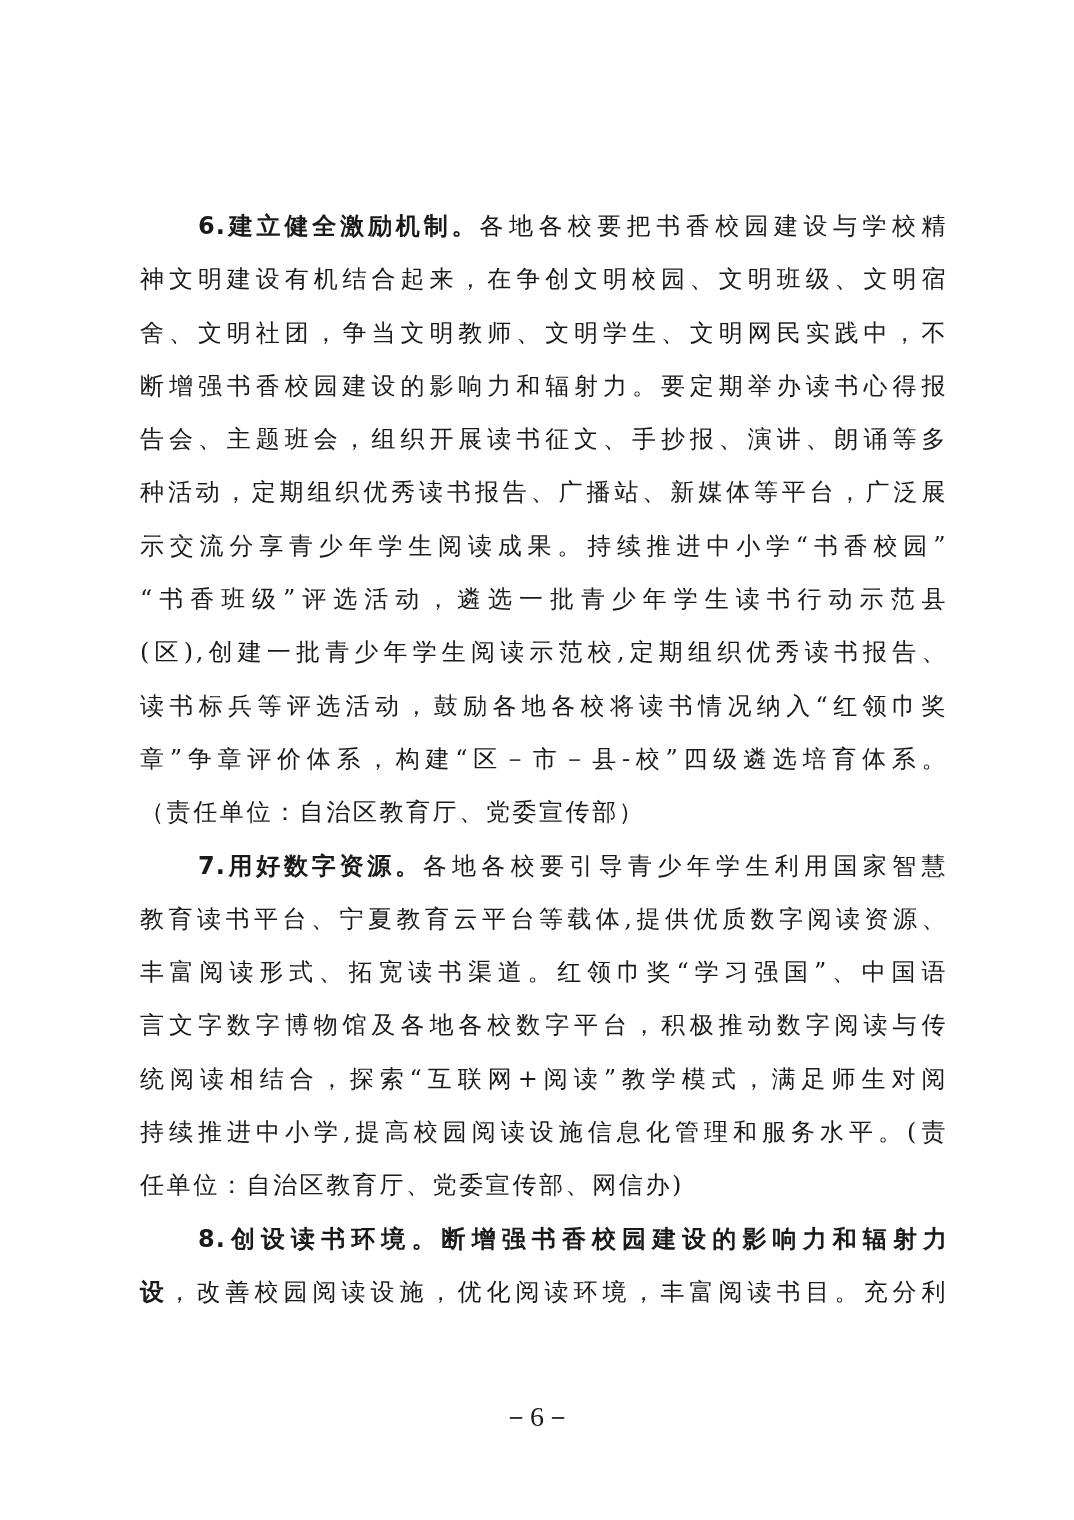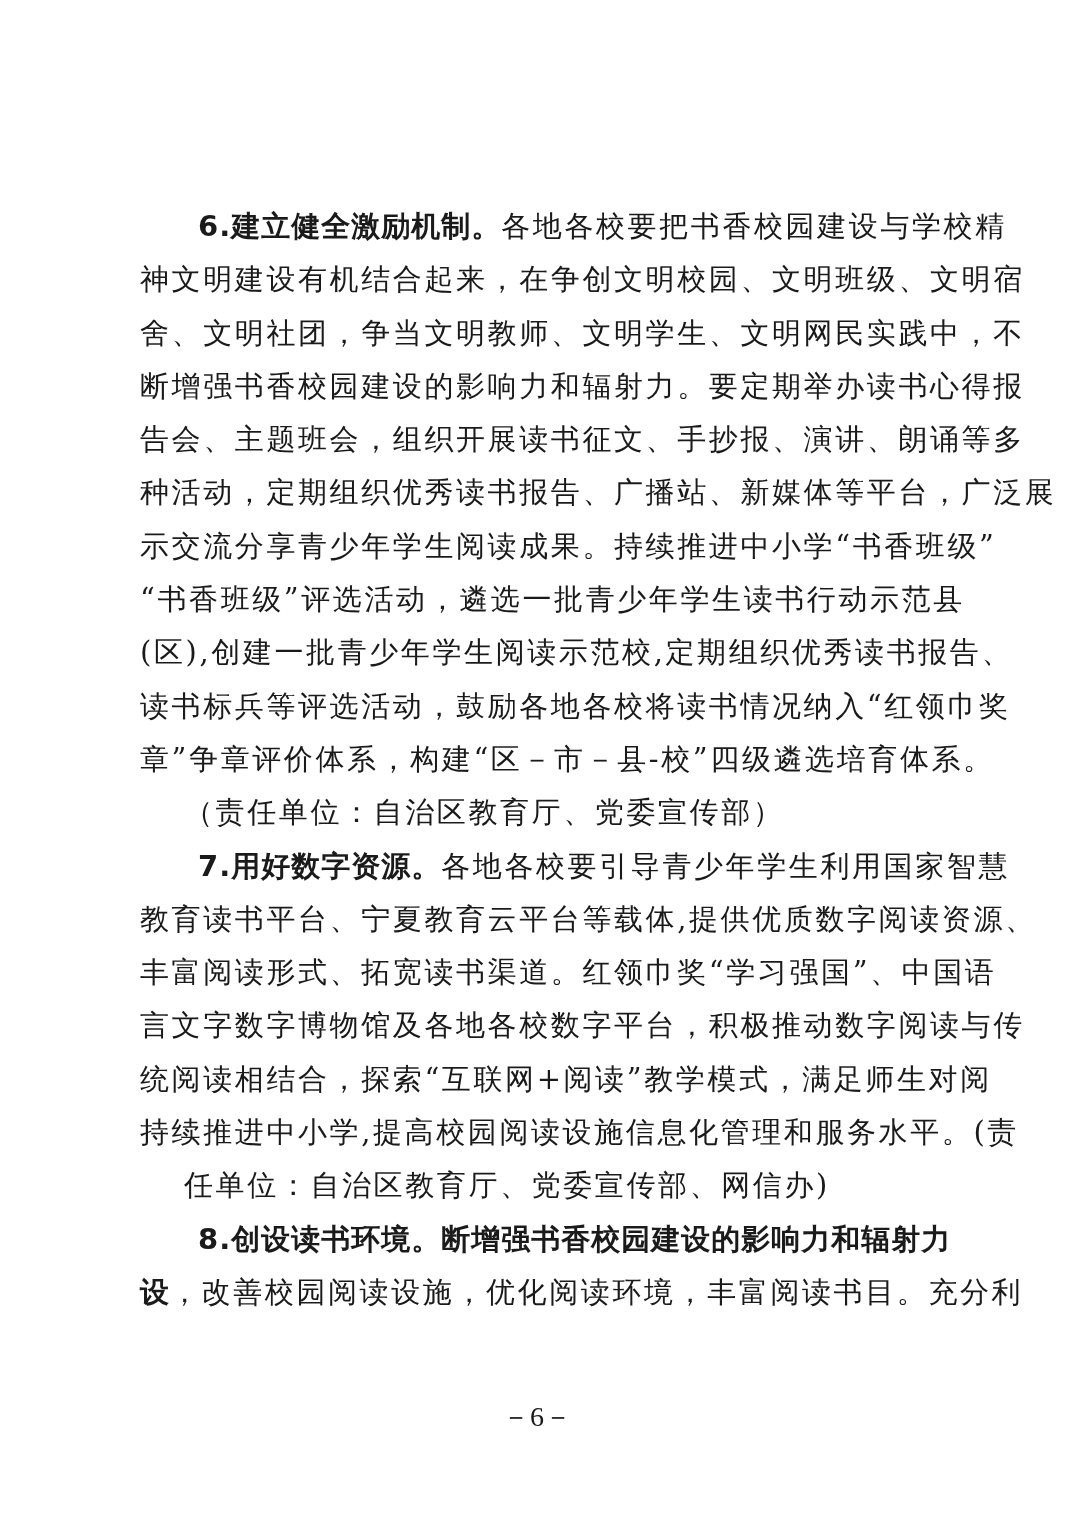--- a/index.html
+++ b/index.html
@@ -1,40 +1,40 @@
 <!DOCTYPE html>
 <html><head>
 <meta charset="utf-8">
 <style>
   html, body { margin: 0; padding: 0; background: #ffffff; }
   body { width: 1074px; height: 1520px; position: relative; overflow: hidden;
          font-family: "DejaVu Serif", "Liberation Serif", serif; color: #1a1a1a; }
   .page { position: absolute; left: 0; top: 0; width: 1074px; height: 1520px; }
   .body-text { position: absolute; left: 140px; top: 200px; width: 808px; }
-  .line { height: 53.3px; line-height: 53.3px; font-size: 29px; letter-spacing: 2.6px;
+  .line { height: 53.3px; line-height: 53.3px; font-size: 24px; letter-spacing: 2.6px;
           white-space: nowrap; text-align: justify; text-align-last: justify; }
-  .line.short { text-align-last: left; margin-left: 44px; }
+  .line.short { text-align-last: left; }
   .indent { padding-left: 58px; }
   .bold { font-weight: bold; font-family: "DejaVu Sans", "Liberation Sans", sans-serif; letter-spacing: 1px; }
   .page-number { position: absolute; left: 0; width: 1074px; top: 1398px; text-align: center;
                  font-size: 28px; font-family: "Liberation Serif", serif; }
 </style>
 </head>
 <body>
 
 <div class="page">
   <div class="body-text">
 
     <div class="line indent"><span class="bold"><span>6.</span><span>建立健全激励机制。</span></span><span>各地各校要把书香校园建设与学校精</span></div>
     <div class="line">神文明建设有机结合起来，在争创文明校园、文明班级、文明宿</div>
     <div class="line">舍、文明社团，争当文明教师、文明学生、文明网民实践中，不</div>
     <div class="line">断增强书香校园建设的影响力和辐射力。要定期举办读书心得报</div>
     <div class="line">告会、主题班会，组织开展读书征文、手抄报、演讲、朗诵等多</div>
     <div class="line">种活动，定期组织优秀读书报告、广播站、新媒体等平台，广泛展</div>
-    <div class="line">示交流分享青少年学生阅读成果。持续推进中小学“书香班级”</div>
+    <div class="line">示交流分享青少年学生阅读成果。持续推进中小学“书香校园”</div>
     <div class="line">“书香班级”评选活动，遴选一批青少年学生读书行动示范县</div>
     <div class="line">(区),创建一批青少年学生阅读示范校,定期组织优秀读书报告、</div>
     <div class="line">读书标兵等评选活动，鼓励各地各校将读书情况纳入“红领巾奖</div>
     <div class="line">章”争章评价体系，构建“区－市－县-校”四级遴选培育体系。</div>
     <div class="line short">（责任单位：自治区教育厅、党委宣传部）</div>
 
     <div class="line indent"><span class="bold"><span>7.</span><span>用好数字资源。</span></span><span>各地各校要引导青少年学生利用国家智慧</span></div>
     <div class="line">教育读书平台、宁夏教育云平台等载体,提供优质数字阅读资源、</div>
     <div class="line">丰富阅读形式、拓宽读书渠道。红领巾奖“学习强国”、中国语</div>
     <div class="line">言文字数字博物馆及各地各校数字平台，积极推动数字阅读与传</div>

